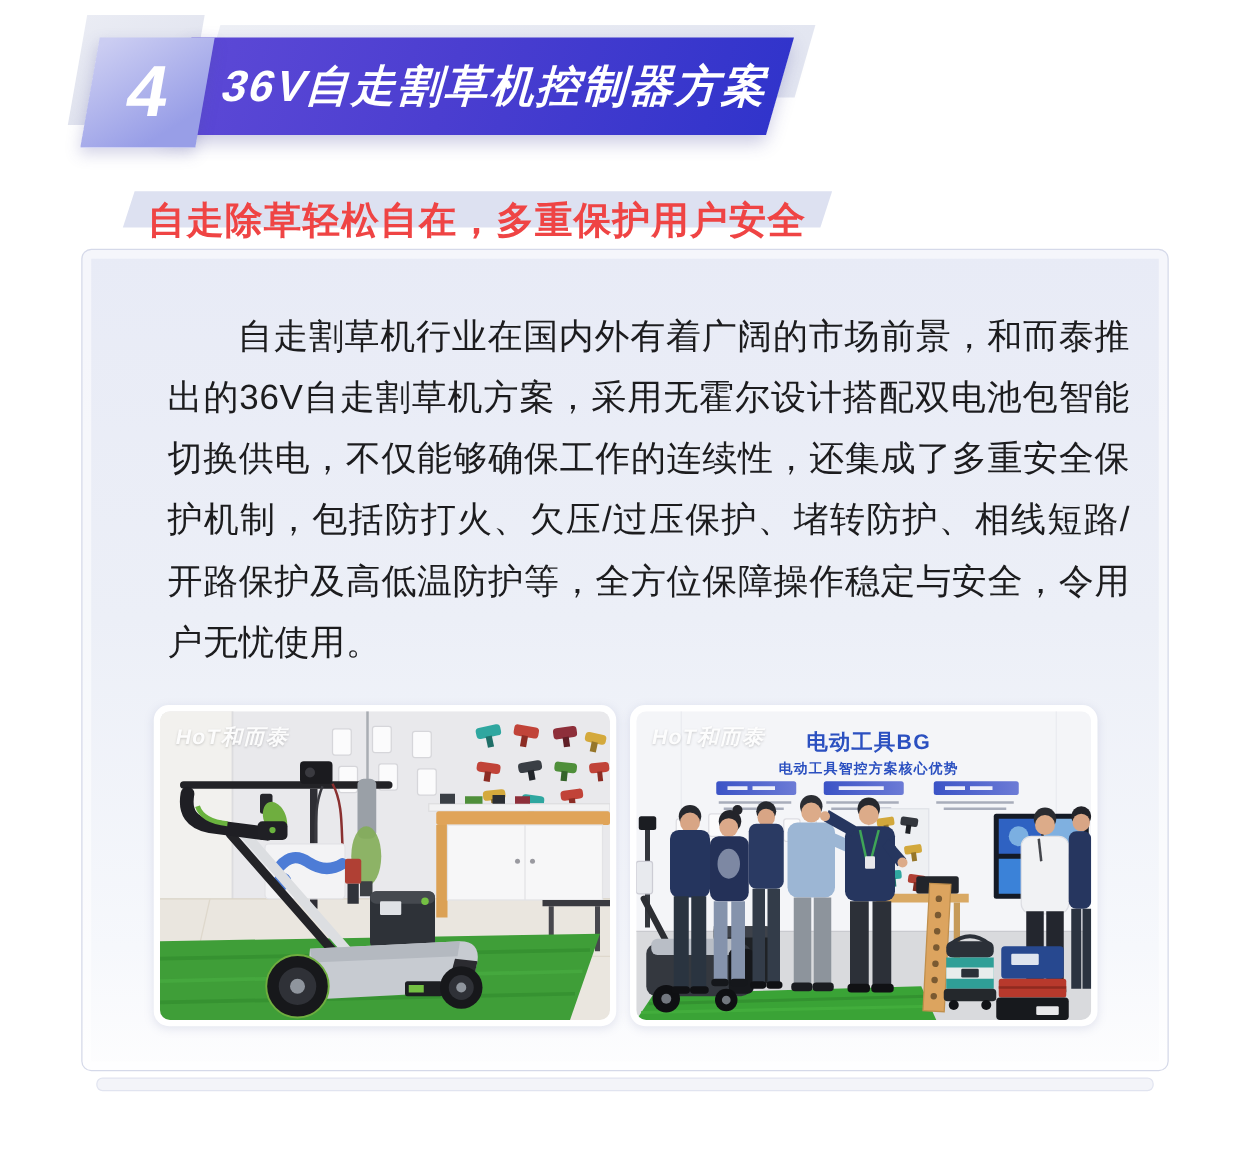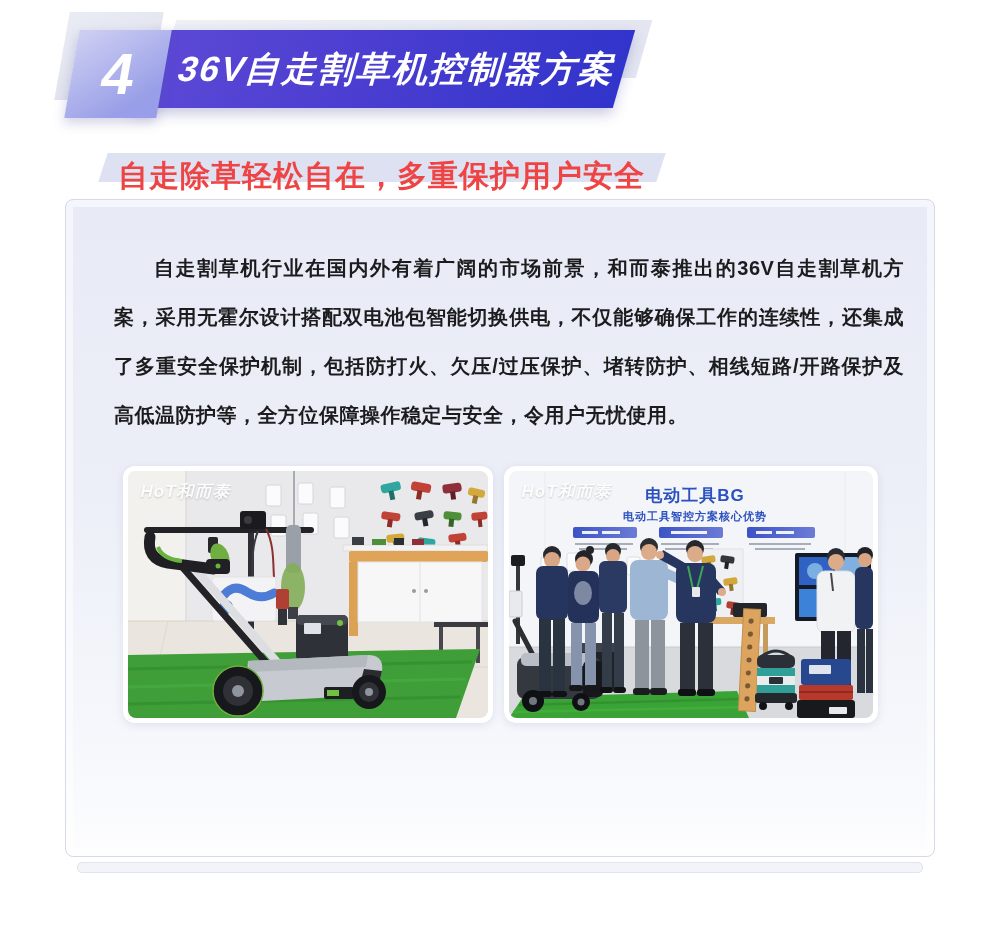--- a/index.html
+++ b/index.html
@@ -50,22 +50,22 @@
     position:absolute;left:65px;top:199px;width:870px;height:658px;box-sizing:border-box;
     border:1px solid #d5d9e9;border-radius:8px;
     background:linear-gradient(180deg,#e8ebf6 0%,#ecEFF7 45%,#f6f8fc 85%,#fdfdfe 100%);
     box-shadow:inset 0 0 0 7px rgba(255,255,255,.55);
   }
   .card-echo{
     position:absolute;left:77px;top:862px;width:846px;height:11px;box-sizing:border-box;
     background:#f3f4f9;border:1px solid #e1e4f0;border-radius:5px;
   }
   .paragraph{
-    margin:44px 30px 0 48px;
-    font-size:20px;line-height:49px;color:#1c1c1e;font-weight:700;
+    margin:44px 30px 0 68px;
+    font-size:28px;line-height:49px;color:#1c1c1e;font-weight:400;
     text-align:justify;text-indent:2em;letter-spacing:.5px;
   }
   
   .photos{display:flex;justify-content:center;gap:11px;margin-top:26px;}
   .photo-frame{
     position:relative;background:#ffffff;padding:5px;border-radius:12px;
     box-shadow:0 2px 8px rgba(120,130,170,.18);
   }
   .photo-inner{display:block;border-radius:8px;overflow:hidden;}
   .watermark{

